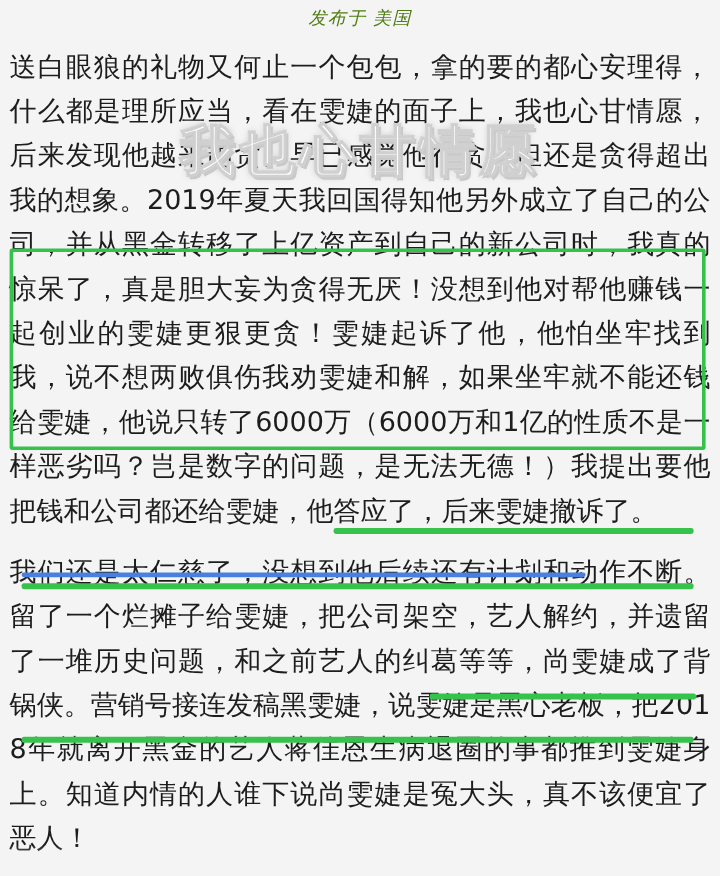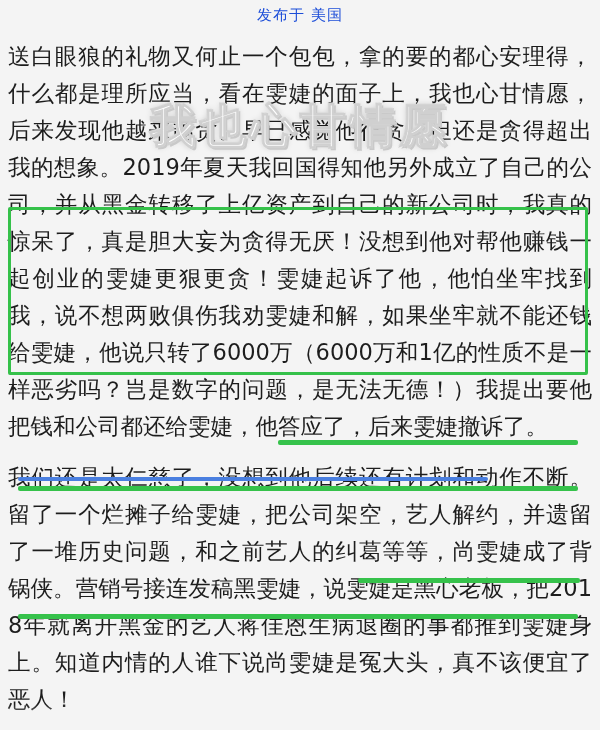--- a/index.html
+++ b/index.html
@@ -28,23 +28,24 @@
     left: 0;
     width: 600px;
     height: 30px;
     background: #f4f4f4;
     display: flex;
     align-items: center;
     justify-content: center;
   }
   .header-text {
     font-size: 15px;
-    color: #1d4ed8;
+    color: #4d7c0f;
     letter-spacing: 1px;
     font-family: "DejaVu Sans", "Liberation Sans", sans-serif;
+    font-style: italic;
   }
   
   .body-text {
     position: absolute;
     top: 30px;
     left: 0;
     width: 600px;
     padding: 0;
     box-sizing: border-box;
   }

